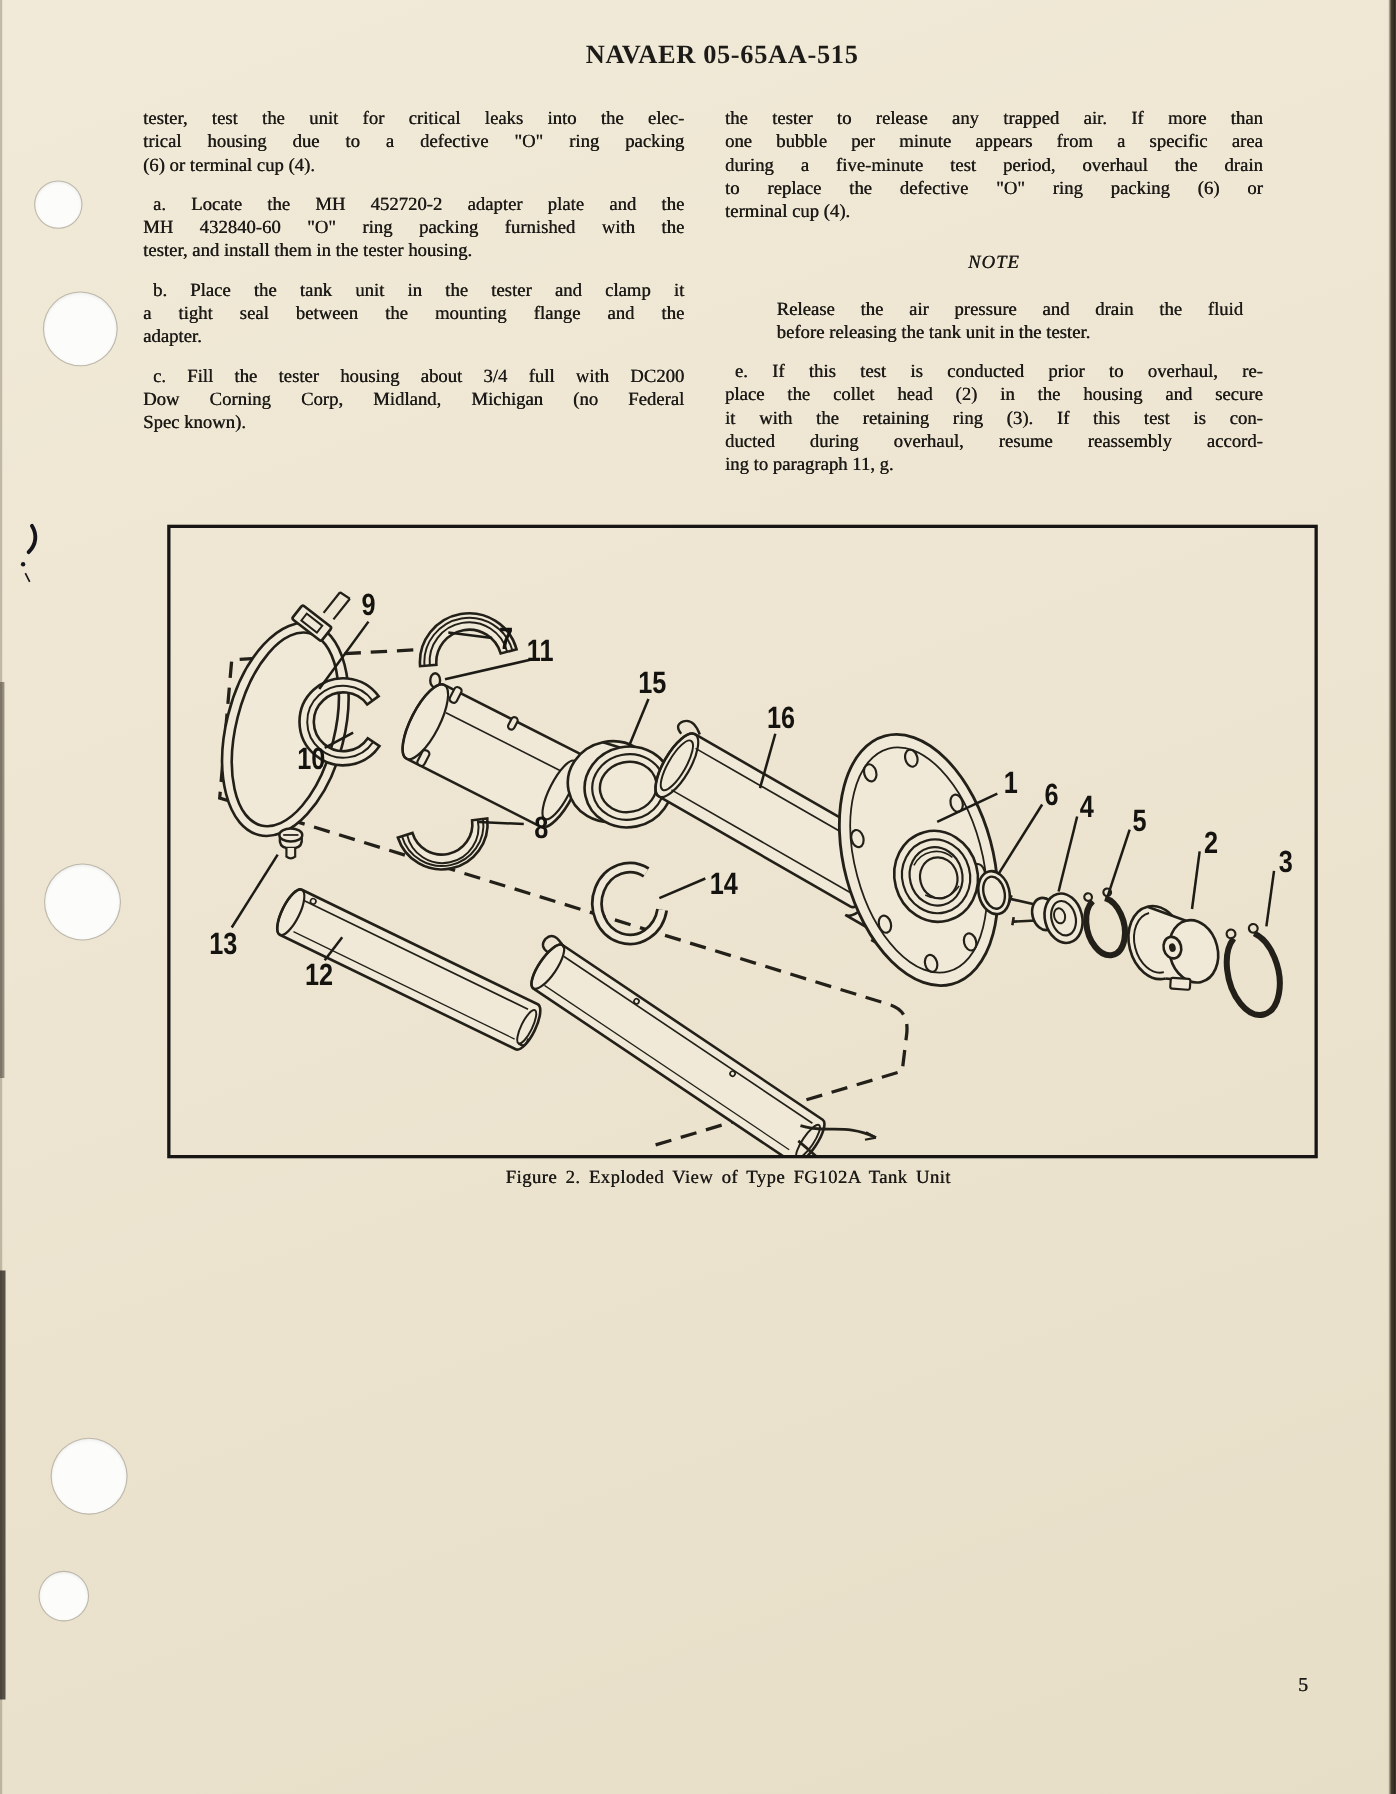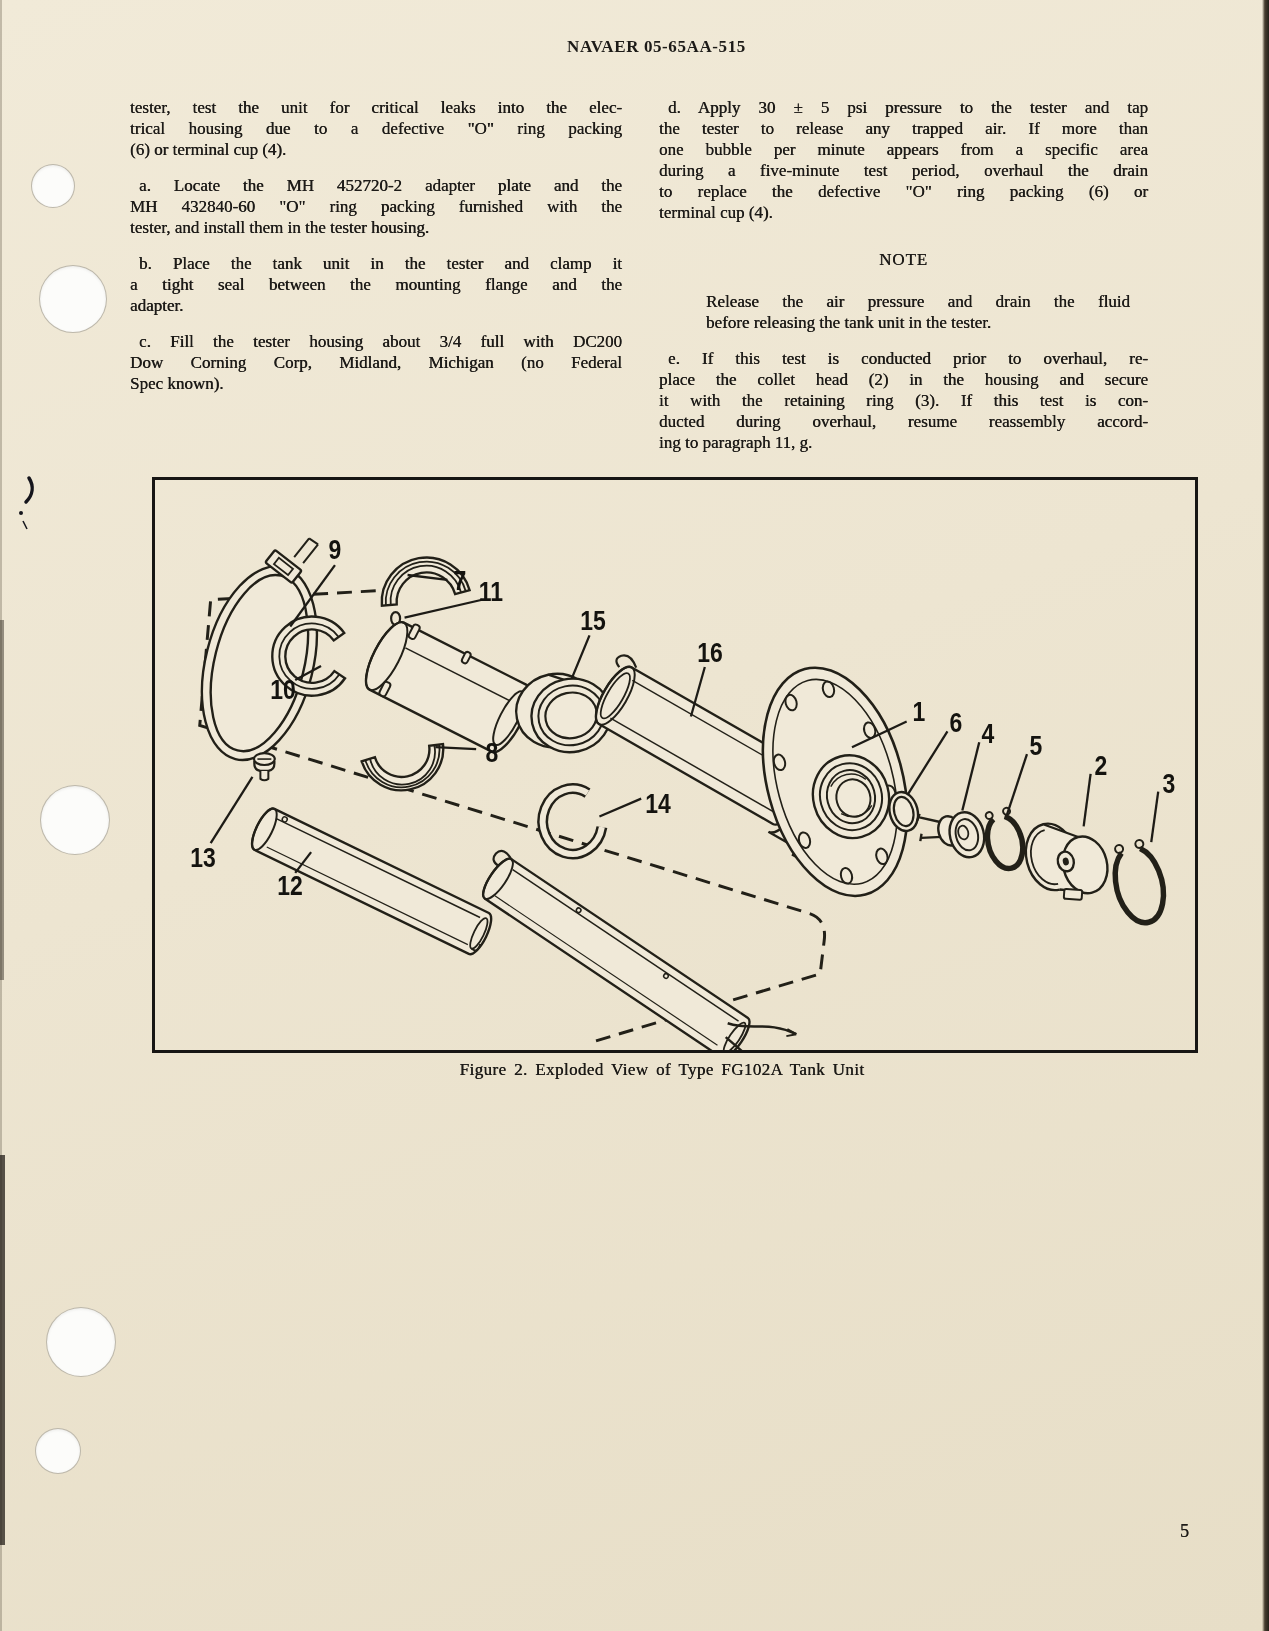--- a/index.html
+++ b/index.html
@@ -14,33 +14,33 @@
   .edge-right{position:absolute;right:0;top:0;width:7px;height:100%;
     background:linear-gradient(to left,#241f18 0%,#463d2f 60%,rgba(70,61,47,0) 100%);}
   .edge-left-full{position:absolute;left:0;top:0;width:2px;height:100%;background:#6b6150;opacity:.35;}
   .edge-left-mid{position:absolute;left:0;top:620px;width:4px;height:360px;background:#3a3329;opacity:.5;}
   .edge-left-low{position:absolute;left:0;top:1155px;width:5px;height:390px;background:#241f19;opacity:.75;}
   
   .hole{position:absolute;border-radius:50%;background:#fcfcfa;
     border:1px solid rgba(125,115,92,.5);box-shadow:inset 0 1px 3px rgba(0,0,0,.07);}
   
   .header{position:absolute;top:37px;left:0;width:100%;box-sizing:border-box;padding-left:44px;
-    text-align:center;font-size:17px;font-weight:700;letter-spacing:.6px;}
+    text-align:center;font-size:24px;font-weight:700;letter-spacing:.6px;}
   
   .col{position:absolute;top:97px;font-size:17px;line-height:21px;
     text-shadow:.35px 0 0 currentColor;}
   .col-left{left:130px;width:492px;}
   .col-right{left:659px;width:489px;}
   .para{margin-top:15px;}
   .para:first-child{margin-top:0;}
   .line{text-align:justify;text-align-last:justify;white-space:nowrap;}
   .line.last{text-align-last:left;}
   .line.first{text-indent:9px;}
   .note-heading{margin-top:26px;text-align:center;letter-spacing:.9px;font-size:17px;
-    text-shadow:.35px 0 0 currentColor;}
+    text-shadow:.35px 0 0 currentColor;font-style:italic;}
   .note-body{margin-top:21px;margin-left:47px;width:424px;}
   
   .figure{position:absolute;left:152px;top:477px;width:1046px;height:576px;
     border:3px solid #171614;box-sizing:border-box;}
   .figure svg{position:absolute;left:0;top:0;width:100%;height:100%;}
   .labels{position:absolute;inset:0;}
   .part-num{position:absolute;transform:translate(-50%,-50%) scaleX(.82);
     font-family:"Liberation Sans",sans-serif;font-weight:700;font-size:28px;color:#14130f;}
   .caption{position:absolute;top:1060px;left:132px;width:1060px;text-align:center;
     font-size:17px;letter-spacing:.4px;word-spacing:3px;text-shadow:.35px 0 0 currentColor;}
@@ -88,21 +88,20 @@
         <div class="line last">adapter.</div>
       </div>
       <div class="para">
         <div class="line first">c. Fill the tester housing about 3/4 full with DC200</div>
         <div class="line">Dow Corning Corp, Midland, Michigan (no Federal</div>
         <div class="line last">Spec known).</div>
       </div>
     </div>
   <div class="col col-right">
       <div class="para">
-        <div class="line first">d. Apply 30 ± 5 psi pressure to the tester and tap</div>
         <div class="line">the tester to release any trapped air. If more than</div>
         <div class="line">one bubble per minute appears from a specific area</div>
         <div class="line">during a five-minute test period, overhaul the drain</div>
         <div class="line">to replace the defective "O" ring packing (6) or</div>
         <div class="line last">terminal cup (4).</div>
       </div>
       <div class="note-heading">NOTE</div>
       <div class="para note-body">
         <div class="line">Release the air pressure and drain the fluid</div>
         <div class="line last">before releasing the tank unit in the tester.</div>

